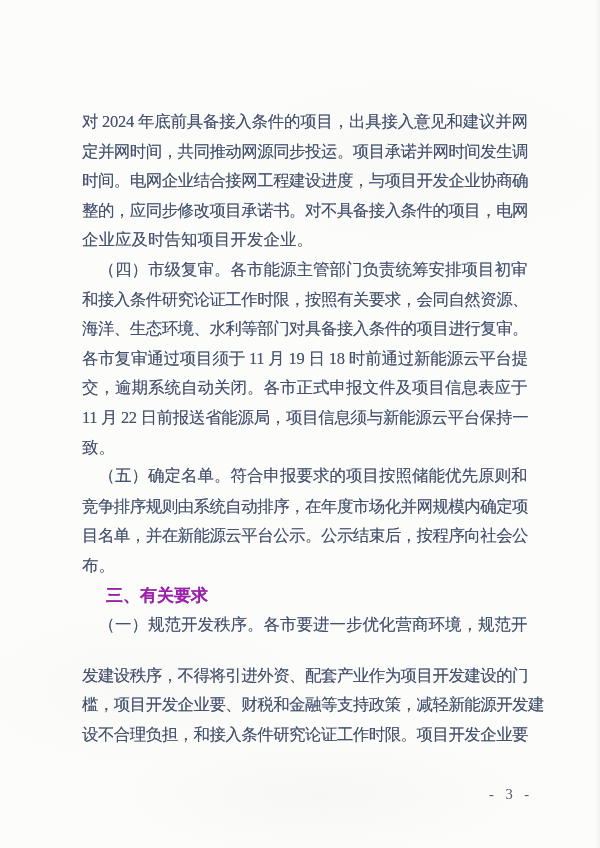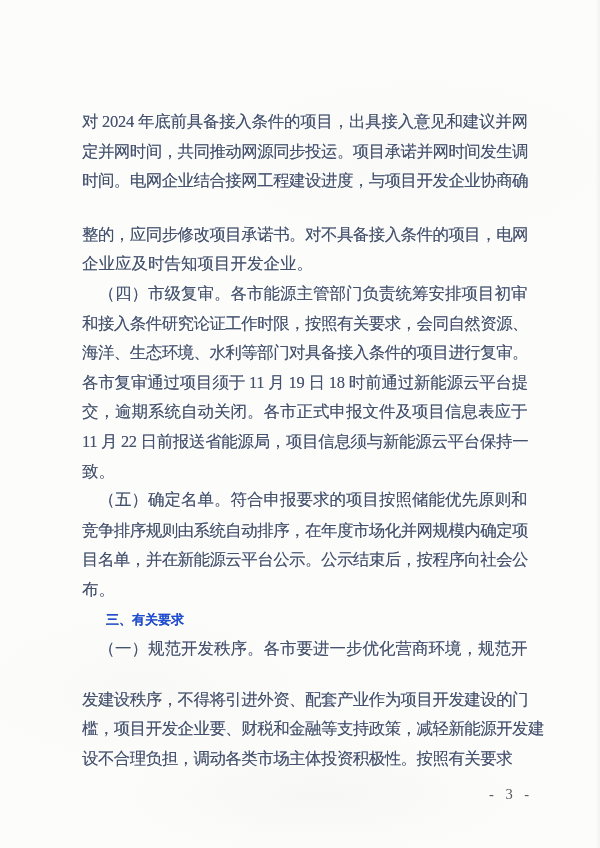--- a/index.html
+++ b/index.html
@@ -40,22 +40,22 @@
   .line {
     height: 29.6px;
     line-height: 29.6px;
     white-space: nowrap;
   }
   
   .line.ind { text-indent: 16.5px; }
   .line.head {
     font-family: "DejaVu Sans", "Liberation Sans", sans-serif;
     font-weight: bold;
-    font-size: 13px;
-    color: #1d4ed8;
+    font-size: 17px;
+    color: #a21caf;
     text-indent: 24px;
     text-shadow: 0 0 0.5px rgba(60,68,88,0.6);
   }
   .page-number {
     position: absolute;
     top: 786px;
     left: 489px;
     font-size: 14.5px;
     letter-spacing: 4px;
     color: #54565c;
@@ -66,21 +66,21 @@
 <body>
 
 <div class="page">
 
   <div class="doc-text">
 
     <div>
       <div class="line fit" style="letter-spacing: -0.26px;">对 2024 年底前具备接入条件的项目，出具接入意见和建议并网</div>
       <div class="line fit" style="letter-spacing: -0.57px;">定并网时间，共同推动网源同步投运。项目承诺并网时间发生调</div>
       <div class="line fit" style="letter-spacing: -0.57px;">时间。电网企业结合接网工程建设进度，与项目开发企业协商确</div>
-      <div class="line fit" style="letter-spacing: -0.57px; margin-top: 24px;">整的，应同步修改项目承诺书。对不具备接入条件的项目，电网</div>
+      <div class="line fit" style="letter-spacing: -0.57px;">整的，应同步修改项目承诺书。对不具备接入条件的项目，电网</div>
       <div class="line">企业应及时告知项目开发企业。</div>
     </div>
 
     <div>
       <div class="line fit ind" style="letter-spacing: 0px;">（四）市级复审。各市能源主管部门负责统筹安排项目初审</div>
       <div class="line fit" style="letter-spacing: -0.57px;">和接入条件研究论证工作时限，按照有关要求，会同自然资源、</div>
       <div class="line fit" style="letter-spacing: -0.57px;">海洋、生态环境、水利等部门对具备接入条件的项目进行复审。</div>
       <div class="line fit" style="letter-spacing: -0.2px; text-align: right;">各市复审通过项目须于 11 月 19 日 18 时前通过新能源云平台提</div>
       <div class="line fit" style="letter-spacing: 0px;">交，逾期系统自动关闭。各市正式申报文件及项目信息表应于</div>
       <div class="line fit" style="letter-spacing: -0.34px;">11 月 22 日前报送省能源局，项目信息须与新能源云平台保持一</div>
@@ -95,20 +95,20 @@
     </div>
 
     <div>
       <div class="line head">三、有关要求</div>
     </div>
 
     <div>
       <div class="line fit ind" style="letter-spacing: 0px;">（一）规范开发秩序。各市要进一步优化营商环境，规范开</div>
       <div class="line fit" style="letter-spacing: -0.57px; margin-top: 21px;">发建设秩序，不得将引进外资、配套产业作为项目开发建设的门</div>
       <div class="line fit" style="letter-spacing: -0.57px;">槛，项目开发企业要、财税和金融等支持政策，减轻新能源开发建</div>
-      <div class="line fit" style="letter-spacing: -0.57px;">设不合理负担，调动各类市场主体投资积极性。按照有关要求</div>
+      <div class="line fit" style="letter-spacing: -0.57px;">设不合理负担，和接入条件研究论证工作时限。项目开发企业要</div>
     </div>
 
   </div>
 
   <div class="page-number">- 3 -</div>
 
 </div>
 
 </body></html>

